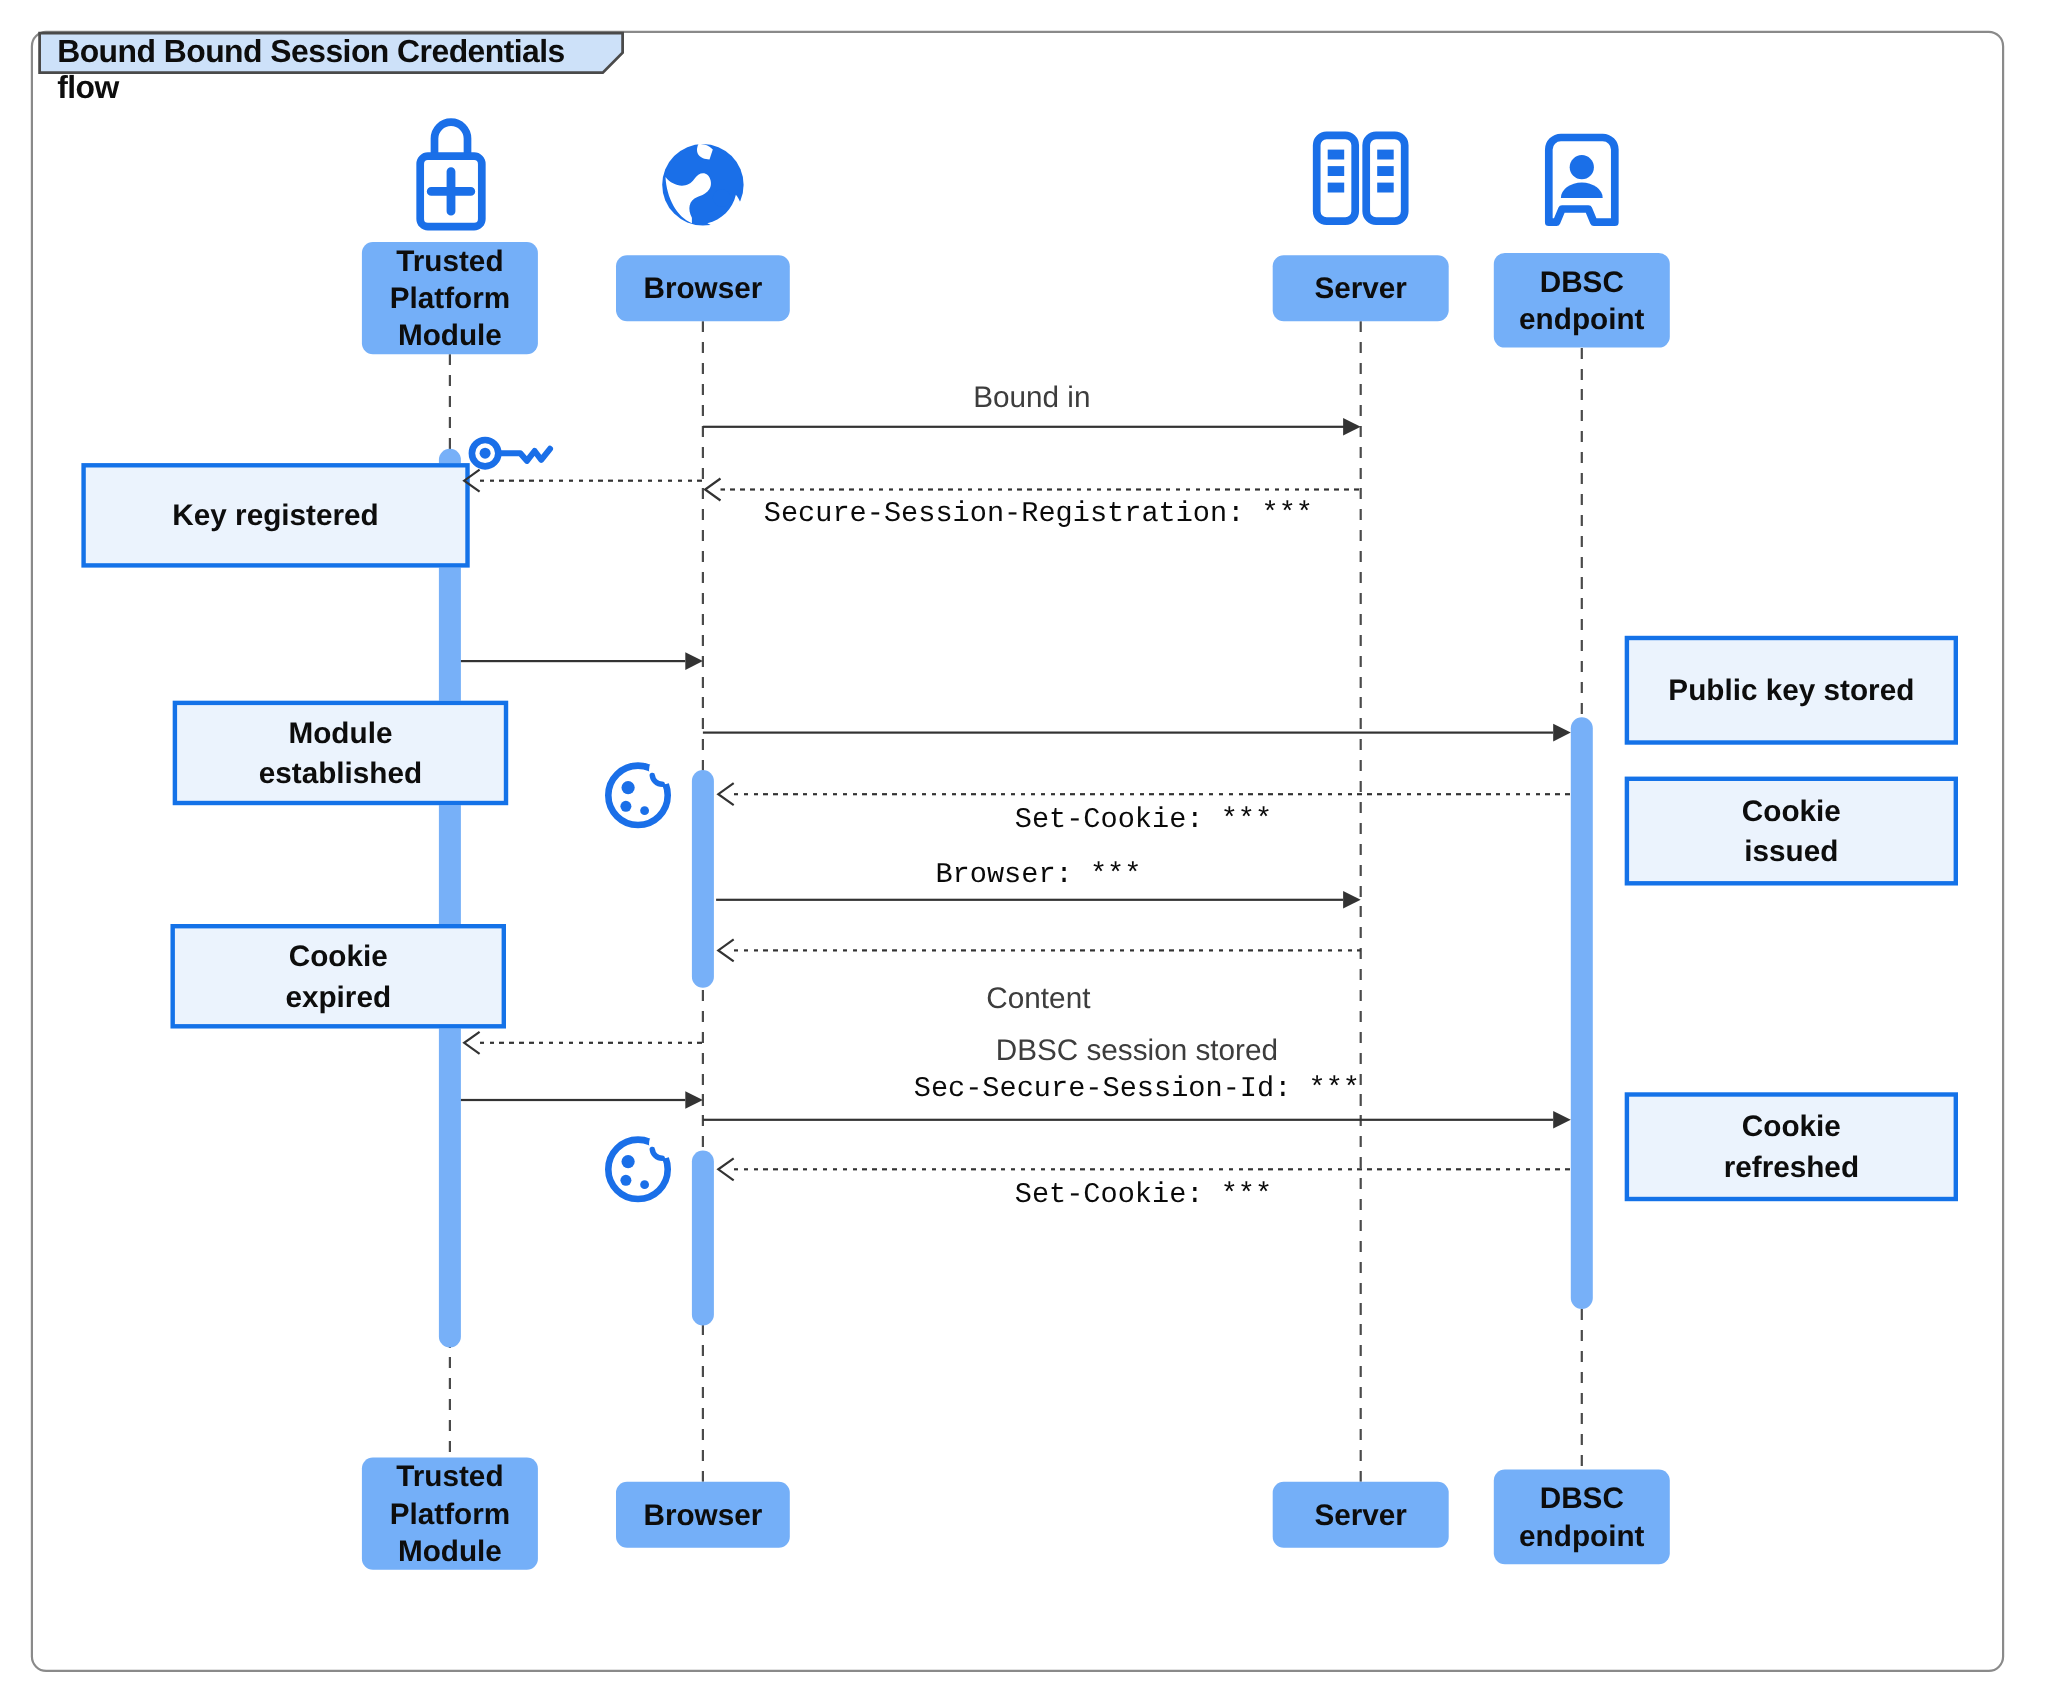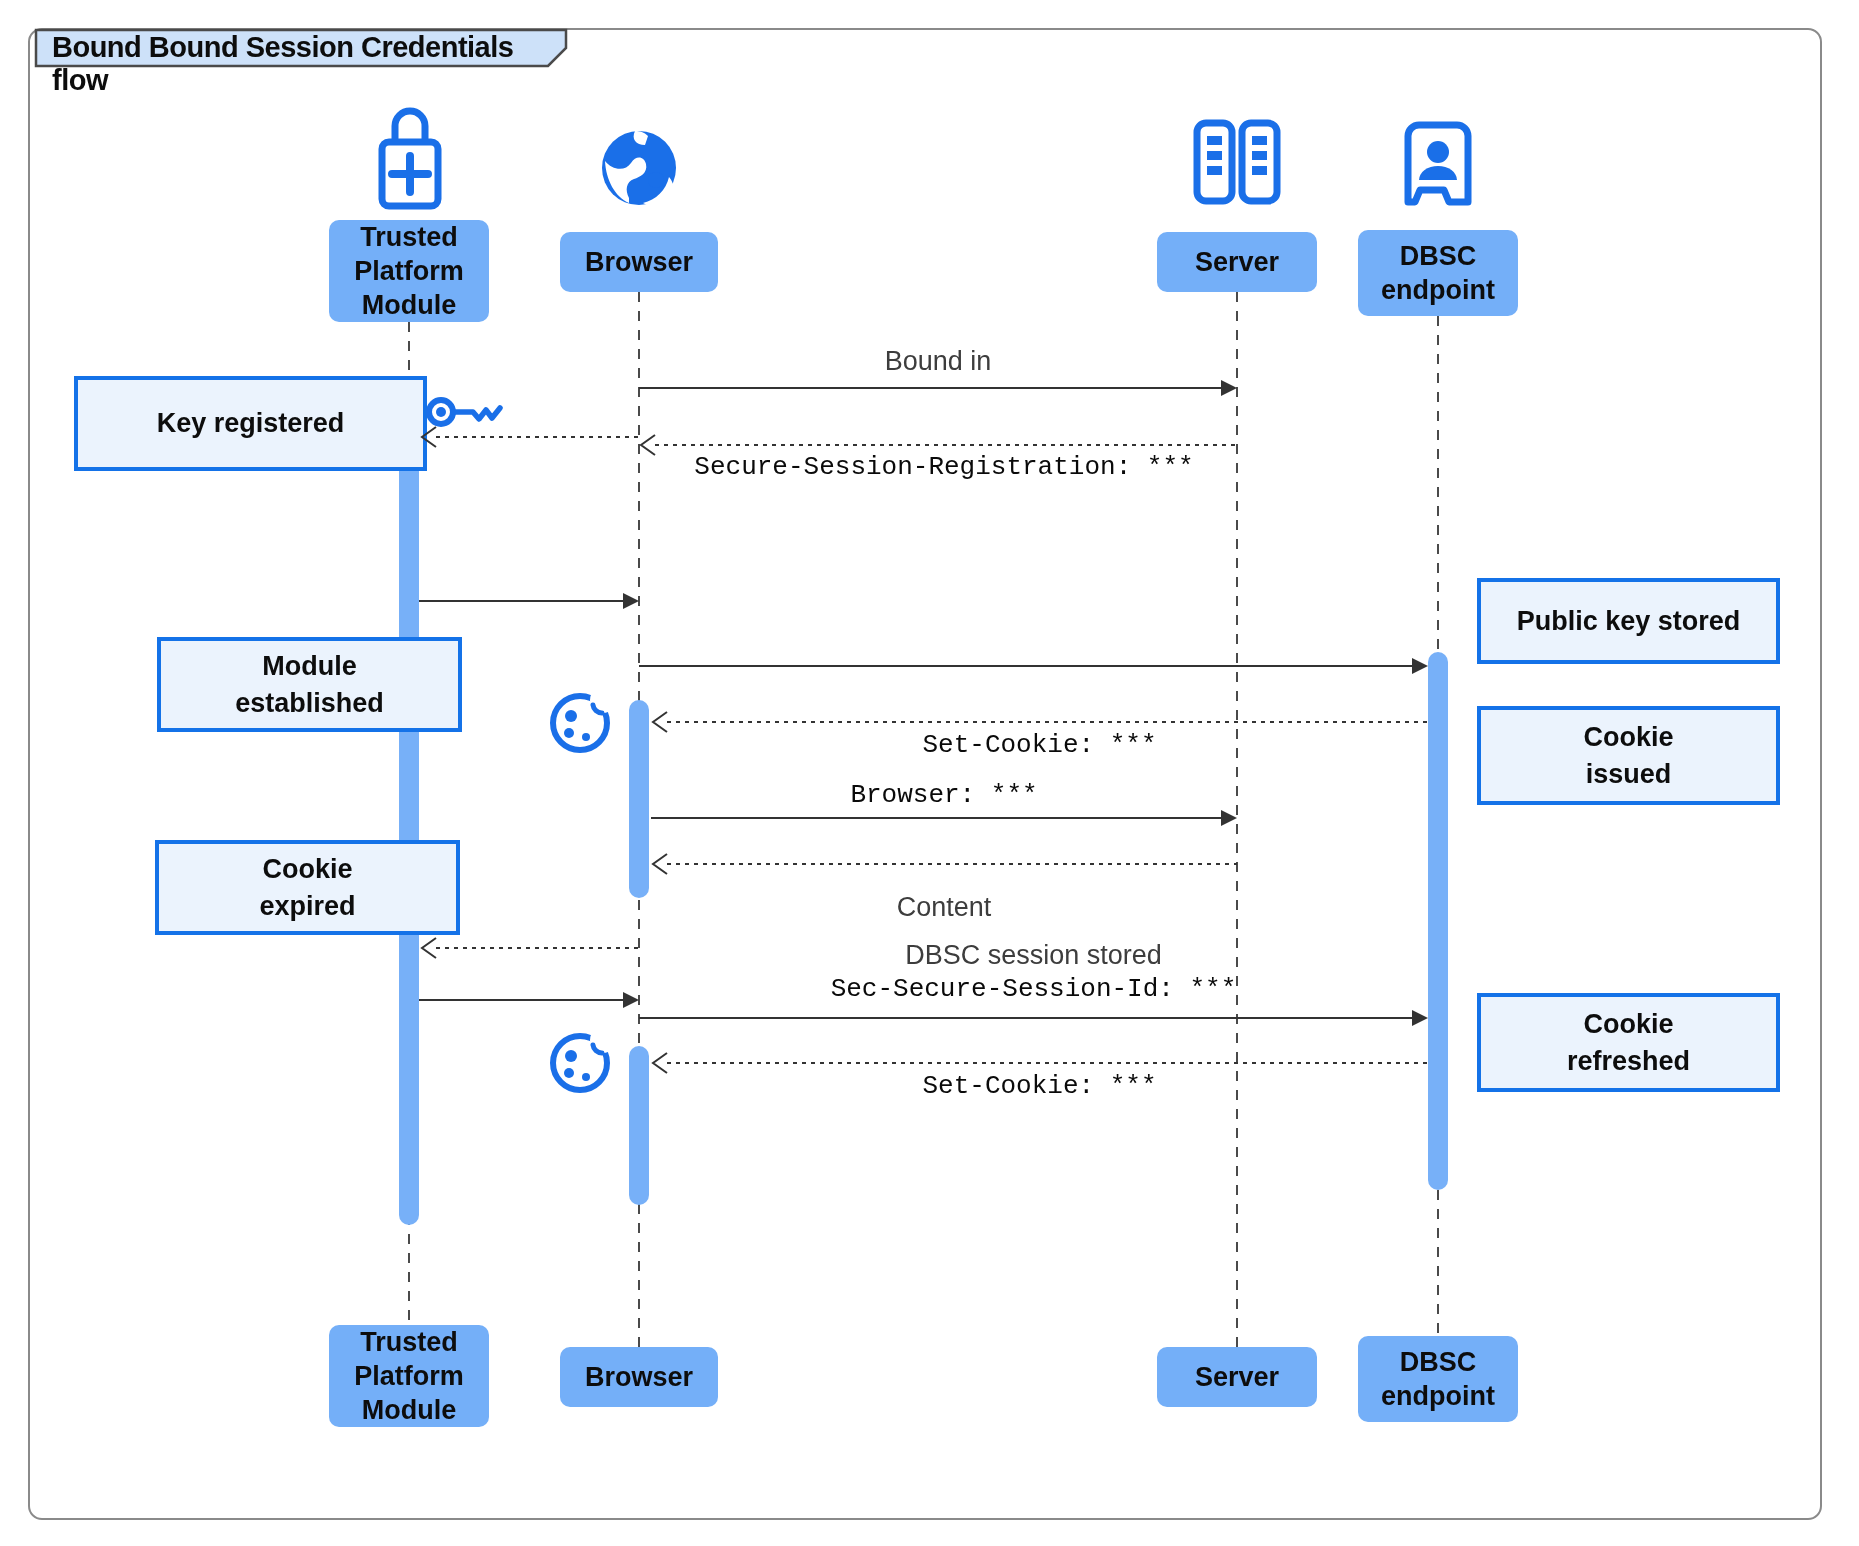--- a/index.html
+++ b/index.html
@@ -62,26 +62,26 @@
   <div class="lifeline" style="left:408px;top:322px;height:1003px;"></div>
   <div class="lifeline" style="left:638px;top:292px;height:1055px;"></div>
   <div class="lifeline" style="left:1236px;top:292px;height:1055px;"></div>
   <div class="lifeline" style="left:1437px;top:316px;height:1020px;"></div>
 
   <div class="activation" style="left:399px;top:408px;height:817px;"></div>
   <div class="activation" style="left:629px;top:700px;height:198px;"></div>
   <div class="activation" style="left:629px;top:1046px;height:159px;"></div>
   <div class="activation" style="left:1428px;top:652px;height:538px;"></div>
 
-  <div class="note" style="left:74px;top:376px;width:353px;height:95px;">Key registered</div>
+  <div class="note" style="left:74px;top:421px;width:353px;height:95px;">Key registered</div>
   <div class="note" style="left:157px;top:637px;width:305px;height:95px;">Module
 established</div>
   <div class="note" style="left:155px;top:840px;width:305px;height:95px;">Cookie
 expired</div>
-  <div class="note" style="left:1477px;top:578px;width:303px;height:86px;">Public key stored</div>
+  <div class="note" style="left:1477px;top:578px;width:303px;height:99px;">Public key stored</div>
   <div class="note" style="left:1477px;top:706px;width:303px;height:99px;">Cookie
 issued</div>
   <div class="note" style="left:1477px;top:993px;width:303px;height:99px;">Cookie
 refreshed</div>
 
   <div class="msg-label" style="left:639px;top:346px;width:598px;">Bound in</div>
   <div class="line-solid" style="left:639px;top:387px;width:584px;"></div>
   <div class="head-right" style="left:1221px;top:380px;"></div>
 
   <div class="line-dashed" style="left:655px;top:444px;width:582px;"></div>

